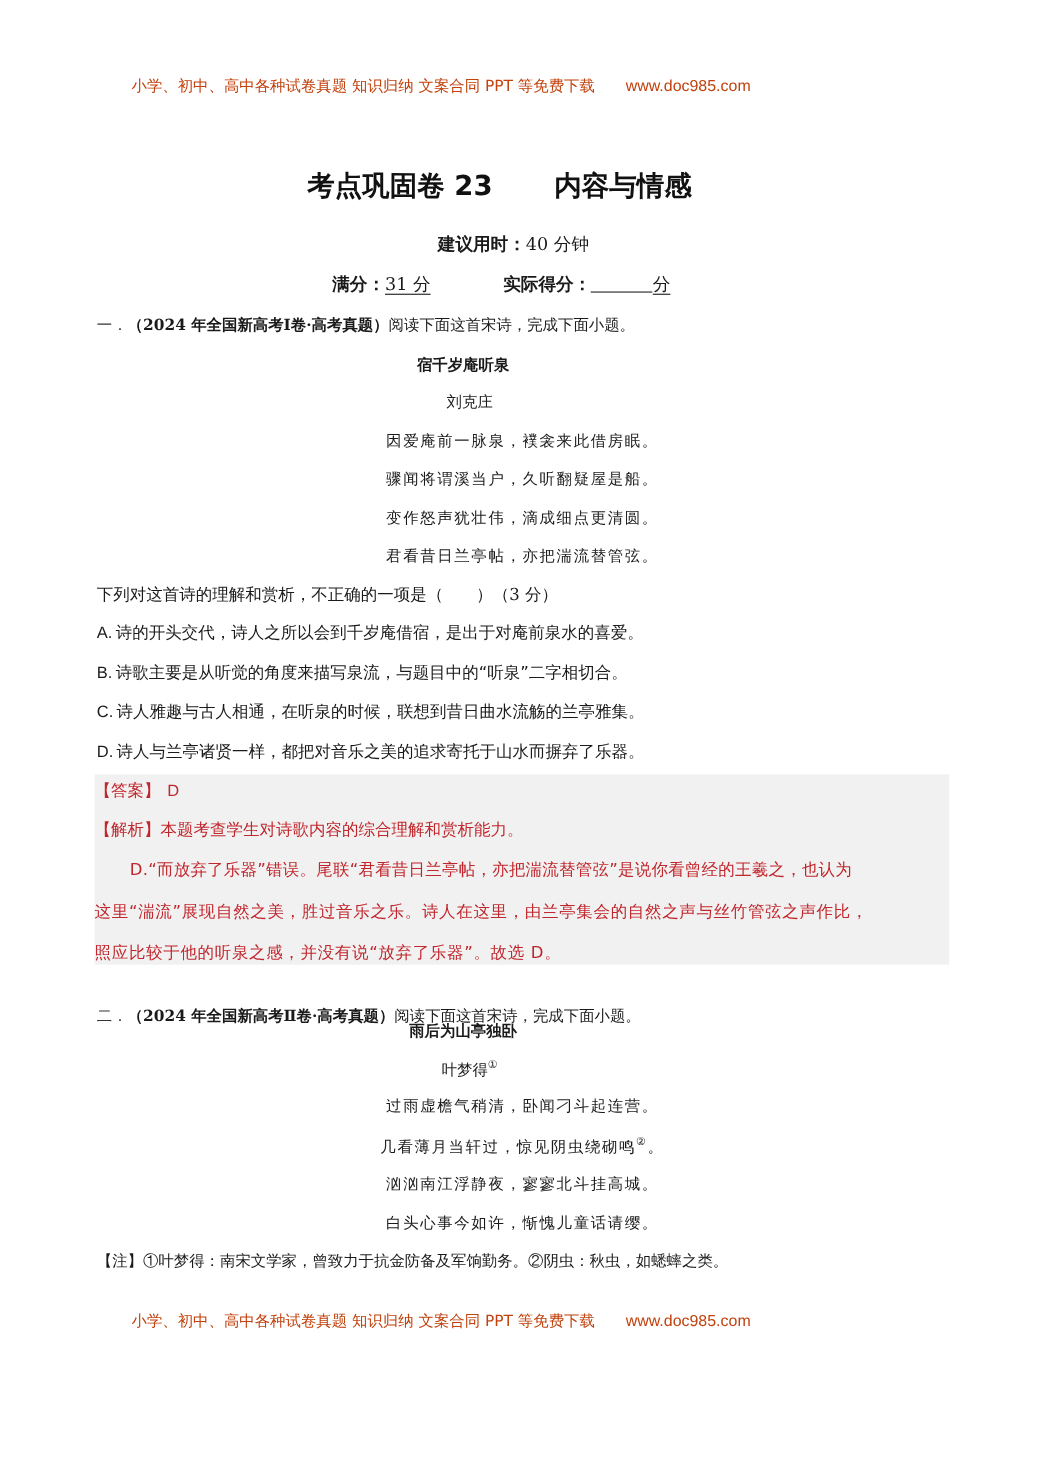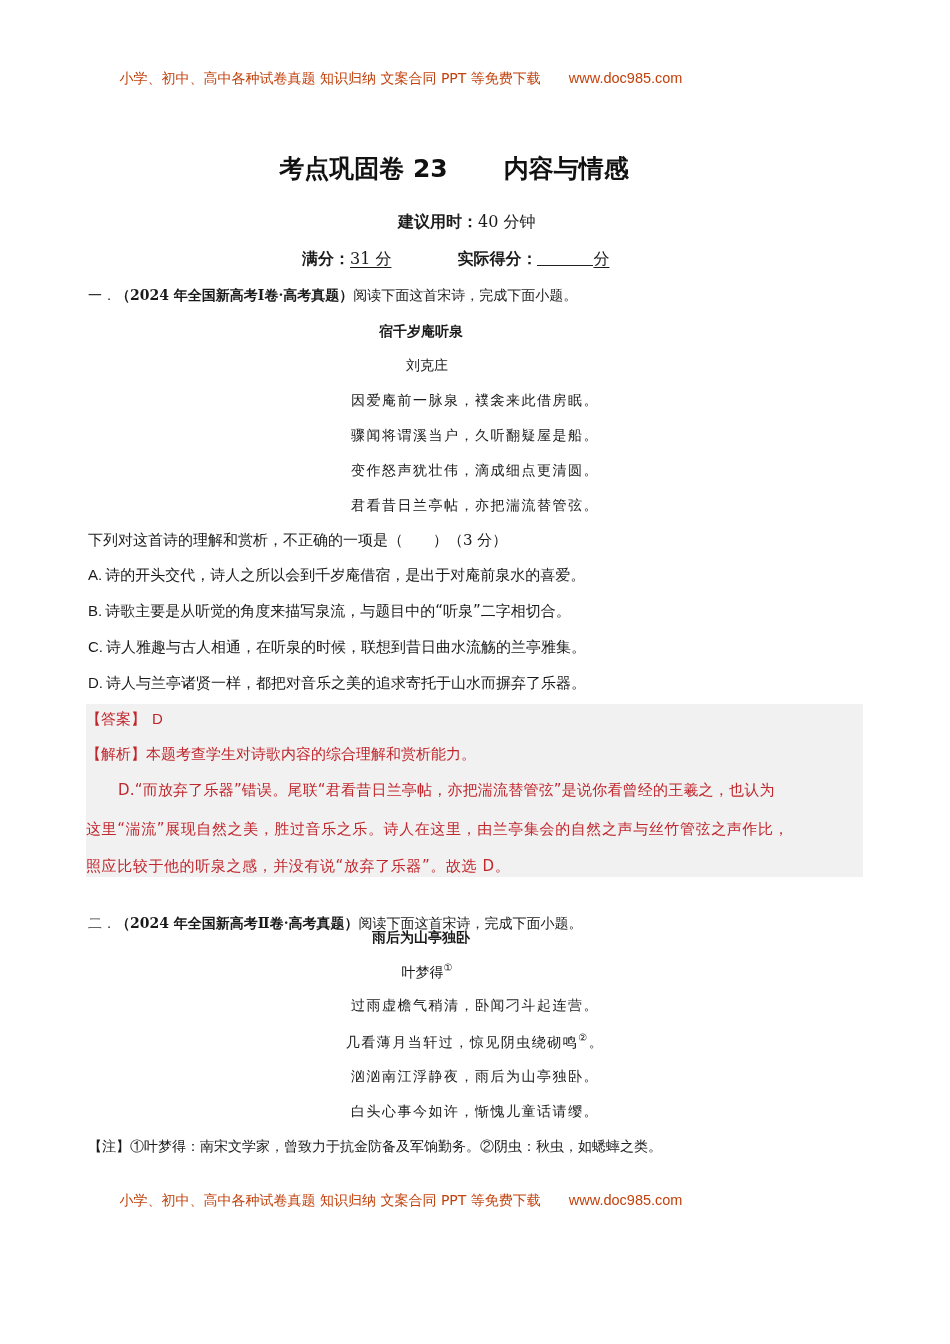--- a/index.html
+++ b/index.html
@@ -110,21 +110,21 @@
 <div class="abs poem-author" style="top:962px;">
   <span>叶梦得</span><span class="sup">①</span>
 </div>
 <div class="abs poem-line" style="top:997px;">
   <span>过雨虚檐气稍清，卧闻刁斗起连营。</span>
 </div>
 <div class="abs poem-line" style="top:1032px;">
   <span>几看薄月当轩过，惊见阴虫绕砌鸣</span><span class="sup">②</span><span>。</span>
 </div>
 <div class="abs poem-line" style="top:1068px;">
-  <span>汹汹南江浮静夜，雨后为山亭独卧。</span>
+  <span>汹汹南江浮静夜，寥寥北斗挂高城。</span>
 </div>
 <div class="abs poem-line" style="top:1103px;">
   <span>白头心事今如许，惭愧儿童话请缨。</span>
 </div>
 
 <div class="abs note">【注】①叶梦得：南宋文学家，曾致力于抗金防备及军饷勤务。②阴虫：秋虫，如蟋蟀之类。</div>
 
 <div class="abs banner" style="top:1192px;">
   <span>小学、初中、高中各种试卷真题  知识归纳  文案合同  PPT 等免费下载</span><span class="url">www.doc985.com</span>
 </div>

